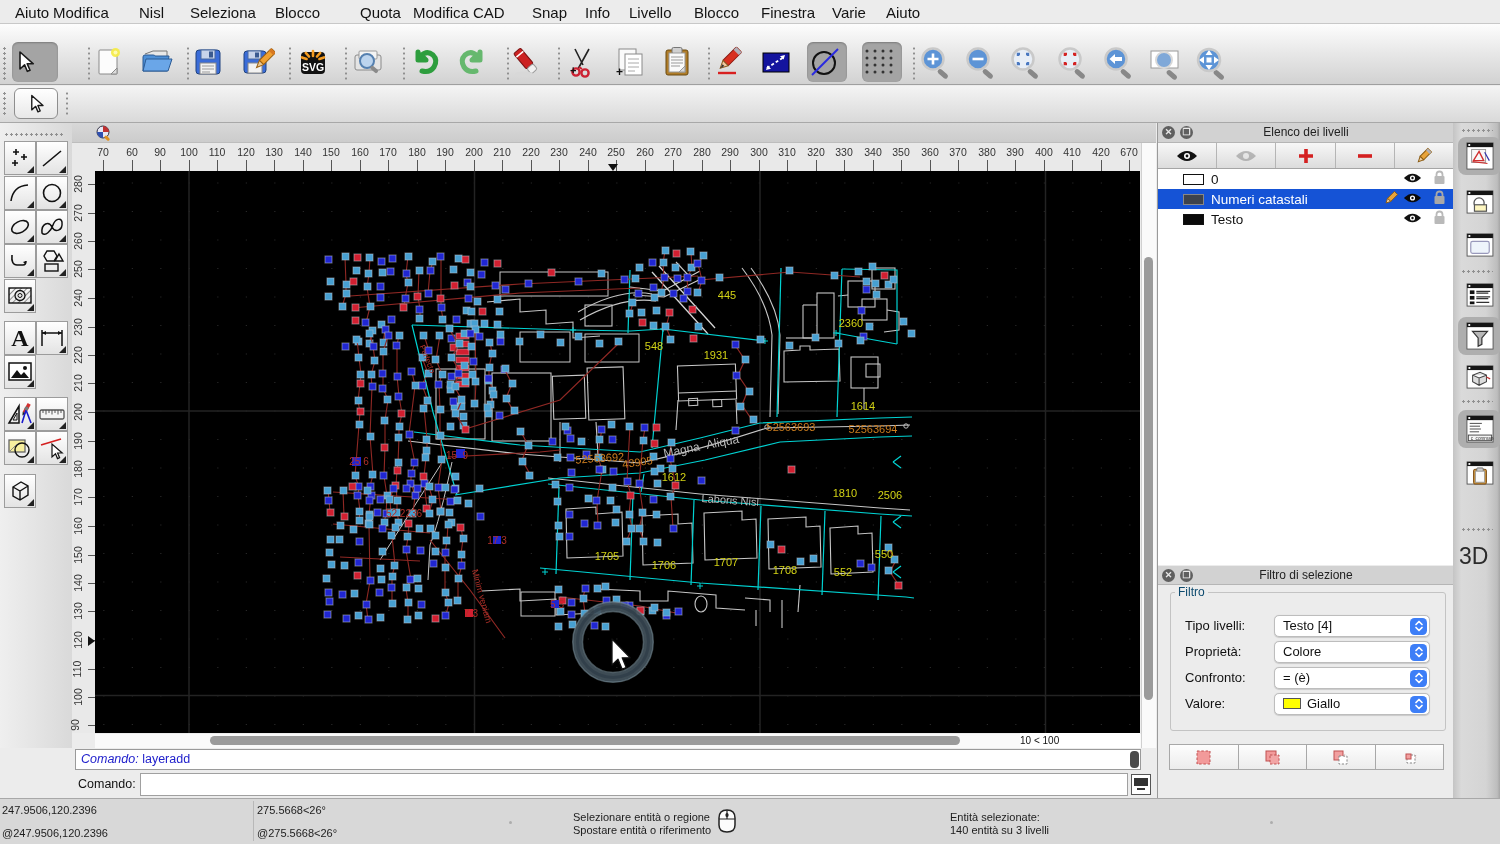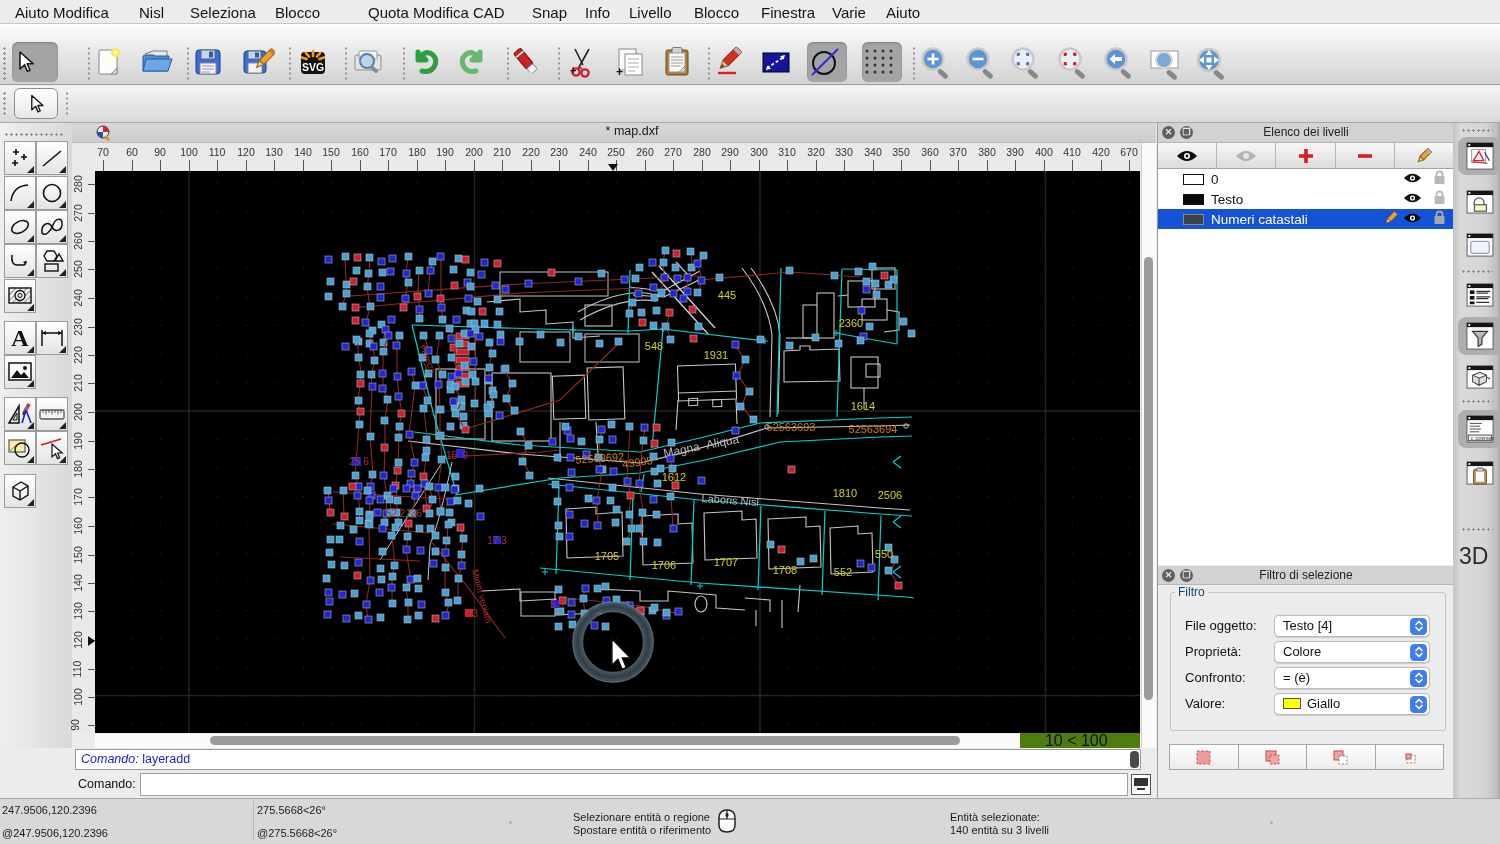--- a/index.html
+++ b/index.html
@@ -24,21 +24,21 @@
 .htick{position:absolute;top:17px;width:1px;height:11px;background:#555}
 .hnum{position:absolute;top:3px;transform:translateX(-50%)}
 .vtick{position:absolute;left:16px;height:1px;width:7px;background:#555}
 .vnum{position:absolute;left:-3px;transform:rotate(-90deg)}
 #canvas{position:absolute;left:95px;top:171px;width:1045px;height:562px;background:#000;overflow:hidden}
 
 #vscol{position:absolute;left:1141px;top:143px;width:15px;height:605px;background:#fafafa;border-left:1px solid #d0d0d0}
 #vthumb{position:absolute;left:1144px;top:257px;width:9px;height:443px;background:#9b9b9b;border-radius:5px}
 #hscol{position:absolute;left:95px;top:734px;width:1046px;height:14px;background:#fafafa}
 #hthumb{position:absolute;left:210px;top:736px;width:750px;height:9px;background:#9b9b9b;border-radius:5px}
-#zoomtxt{position:absolute;left:1020px;top:733px;width:120px;text-align:center;font-size:16px;color:#111;background:#4d7c0f;height:15px;line-height:15px;padding-right:3px}
+#zoomtxt{position:absolute;left:1020px;top:733px;width:120px;text-align:left;font-size:10px;color:#111;background:#ffffff;height:15px;line-height:15px;padding-right:3px}
 
 #cmdhist{position:absolute;left:75px;top:749px;width:1066px;height:21px;background:#fff;border:1px solid #9a9a9a;font-size:12.5px;line-height:19px;color:#2222cc;padding-left:5px}
 #cmdhist .thumb{position:absolute;right:1px;top:1px;width:9px;height:17px;background:#4a4a4a;border-radius:4px}
 #cmdrow{position:absolute;left:0;top:771px;width:1156px;height:27px}
 #cmdrow .lbl{position:absolute;left:78px;top:6px;font-size:12.5px;color:#111}
 #cmdinput{position:absolute;left:140px;top:2px;width:988px;height:23px;background:#fff;border:1px solid #a0a0a0}
 #kbicon{position:absolute;left:1131px;top:3px;width:20px;height:21px;background:#fff;border:1px solid #555}
 
 #statusbar{position:absolute;left:0;top:798px;width:1500px;height:46px;background:#d8d8d8;border-top:1px solid #a8a8a8;font-size:11px;color:#1c1c1c}
 
@@ -69,21 +69,21 @@
 .hdots{background-image:radial-gradient(circle,#909090 1px,transparent 1.2px);background-size:5px 5px;position:absolute}
 #threed{position:absolute;left:1459px;top:543px;width:40px;font-size:23px;color:#2b2b2b;letter-spacing:0px}
 .dot{position:absolute;width:3px;height:3px;border-radius:2px;background:#adadad}
 </style></head><body>
 <div id="menubar">
     <span style="position:absolute;left:15px;top:4px">Aiuto</span>
     <span style="position:absolute;left:53px;top:4px">Modifica</span>
     <span style="position:absolute;left:139px;top:4px">Nisl</span>
     <span style="position:absolute;left:190px;top:4px">Seleziona</span>
     <span style="position:absolute;left:275px;top:4px">Blocco</span>
-    <span style="position:absolute;left:368px;top:4px">Quota</span>
+    <span style="position:absolute;left:360px;top:4px">Quota</span>
     <span style="position:absolute;left:413px;top:4px">Modifica CAD</span>
     <span style="position:absolute;left:532px;top:4px">Snap</span>
     <span style="position:absolute;left:585px;top:4px">Info</span>
     <span style="position:absolute;left:629px;top:4px">Livello</span>
     <span style="position:absolute;left:694px;top:4px">Blocco</span>
     <span style="position:absolute;left:761px;top:4px">Finestra</span>
     <span style="position:absolute;left:832px;top:4px">Varie</span>
     <span style="position:absolute;left:886px;top:4px">Aiuto</span>
   </div>
 <div id="tb1"></div>
@@ -441,21 +441,20 @@
       </svg>
     </div>
 </div>
 <div id="tabbar">
     <svg width="16" height="16" viewBox="0 0 16 16" style="position:absolute;left:24px;top:2px">
       <circle cx="7" cy="7" r="6" fill="#e8e8f4" stroke="#334"></circle>
       <path d="M7,1 A6,6 0 0 1 13,7 L7,7 Z" fill="#c03030"></path>
       <path d="M1,7 A6,6 0 0 0 7,13 L7,7 Z" fill="#3050b0"></path>
       <rect x="10" y="10" width="6" height="3" rx="1.5" transform="rotate(45 10 10)" fill="#e09020"></rect>
     </svg>
-    <div style="position:absolute;left:0;width:100%;text-align:center;top:1px;padding-left:36px">* map.dxf</div>
   </div>
 <div id="hruler">
     <span class="hnum" style="left:31px">70</span>
     <span class="htick" style="left:31px"></span>
     <span class="hnum" style="left:60px">60</span>
     <span class="htick" style="left:60px"></span>
     <span class="hnum" style="left:88px">90</span>
     <span class="htick" style="left:88px"></span>
     <span class="hnum" style="left:117px">100</span>
     <span class="htick" style="left:117px"></span>
@@ -1312,53 +1311,53 @@
 <div class="lrow"><span class="sw" style="background:#fff"></span>0
 <span style="position:absolute;right:32px"><svg width="19" height="12" viewBox="0 0 22 14">
               <path d="M1,7 Q11,-3 21,7 Q11,17 1,7 Z" fill="#111"></path>
               <circle cx="11" cy="7" r="3" fill="#fff"></circle>
               <circle cx="11" cy="7" r="1.4" fill="#111"></circle>
             </svg></span>
 <span style="position:absolute;right:8px"><svg width="13" height="15" viewBox="0 0 13 15">
               <path d="M3.5,6 V4.5 Q3.5,1.5 6.5,1.5 Q9.5,1.5 9.5,4.5 V6" fill="none" stroke="#b9b9b9" stroke-width="1.8"></path>
               <rect x="1.5" y="6" width="10" height="8" rx="1" fill="#b9b9b9"></rect>
             </svg></span></div>
-<div class="lrow"><span class="sw" style="background:#0a0a0a"></span>Testo
-<span style="position:absolute;right:32px"><svg width="19" height="12" viewBox="0 0 22 14">
-              <path d="M1,7 Q11,-3 21,7 Q11,17 1,7 Z" fill="#111"></path>
-              <circle cx="11" cy="7" r="3" fill="#fff"></circle>
-              <circle cx="11" cy="7" r="1.4" fill="#111"></circle>
-            </svg></span>
-<span style="position:absolute;right:8px"><svg width="13" height="15" viewBox="0 0 13 15">
-              <path d="M3.5,6 V4.5 Q3.5,1.5 6.5,1.5 Q9.5,1.5 9.5,4.5 V6" fill="none" stroke="#b9b9b9" stroke-width="1.8"></path>
-              <rect x="1.5" y="6" width="10" height="8" rx="1" fill="#b9b9b9"></rect>
-            </svg></span></div>
 <div class="lrow sel"><span class="sw" style="background:#3d434d;border-color:#888"></span>Numeri catastali
 <span style="position:absolute;right:55px"><svg width="16" height="16" viewBox="0 0 18 18">
               <g transform="rotate(45 9 9)">
                 <rect x="6.5" y="1" width="5" height="11" fill="#e8a33a" stroke="#8a5a10"></rect>
                 <path d="M6.5,12 L9,17 L11.5,12 Z" fill="#f2d0a0" stroke="#8a5a10"></path>
               </g>
             </svg></span>
 <span style="position:absolute;right:32px"><svg width="19" height="12" viewBox="0 0 22 14">
               <path d="M1,7 Q11,-3 21,7 Q11,17 1,7 Z" fill="#0a0a0a"></path>
               <circle cx="11" cy="7" r="3" fill="#fff"></circle>
               <circle cx="11" cy="7" r="1.4" fill="#111"></circle>
             </svg></span>
 <span style="position:absolute;right:8px"><svg width="13" height="15" viewBox="0 0 13 15">
               <path d="M3.5,6 V4.5 Q3.5,1.5 6.5,1.5 Q9.5,1.5 9.5,4.5 V6" fill="none" stroke="#a8a8a8" stroke-width="1.8"></path>
               <rect x="1.5" y="6" width="10" height="8" rx="1" fill="#a8a8a8"></rect>
             </svg></span></div>
+<div class="lrow"><span class="sw" style="background:#0a0a0a"></span>Testo
+<span style="position:absolute;right:32px"><svg width="19" height="12" viewBox="0 0 22 14">
+              <path d="M1,7 Q11,-3 21,7 Q11,17 1,7 Z" fill="#111"></path>
+              <circle cx="11" cy="7" r="3" fill="#fff"></circle>
+              <circle cx="11" cy="7" r="1.4" fill="#111"></circle>
+            </svg></span>
+<span style="position:absolute;right:8px"><svg width="13" height="15" viewBox="0 0 13 15">
+              <path d="M3.5,6 V4.5 Q3.5,1.5 6.5,1.5 Q9.5,1.5 9.5,4.5 V6" fill="none" stroke="#b9b9b9" stroke-width="1.8"></path>
+              <rect x="1.5" y="6" width="10" height="8" rx="1" fill="#b9b9b9"></rect>
+            </svg></span></div>
 </div>
 </div>
 <div id="filterbody">
 <div class="ptitle" style="height:19px;margin-top:-19px;position:absolute;top:0;width:296px;left:0"><span class="pclose" style="left:4px">✕</span><span class="pclose" style="left:22px">❐</span>Filtro di selezione</div>
 <div style="position:absolute;left:17px;top:0px;font-size:12px;color:#0c4a6e;background:#ececec;padding:0 3px;z-index:2">Filtro</div>
 <div id="fgroup">
-<div class="flabel" style="top:25px;left:14px">File oggetto:</div>
+<div class="flabel" style="top:25px;left:14px">Tipo livelli:</div>
 <div class="fselect" style="top:22px">Testo [4]<span class="fstep">
             <svg width="14" height="14" viewBox="0 0 14 14">
               <path d="M4,5.5 L7,2.5 L10,5.5 M4,8.5 L7,11.5 L10,8.5" fill="none" stroke="#fff" stroke-width="1.7" stroke-linecap="round" stroke-linejoin="round"></path>
             </svg>
           </span></div>
 <div class="flabel" style="top:51px;left:14px">Proprietà:</div>
 <div class="fselect" style="top:48px">Colore<span class="fstep">
             <svg width="14" height="14" viewBox="0 0 14 14">
               <path d="M4,5.5 L7,2.5 L10,5.5 M4,8.5 L7,11.5 L10,8.5" fill="none" stroke="#fff" stroke-width="1.7" stroke-linecap="round" stroke-linejoin="round"></path>
             </svg>

